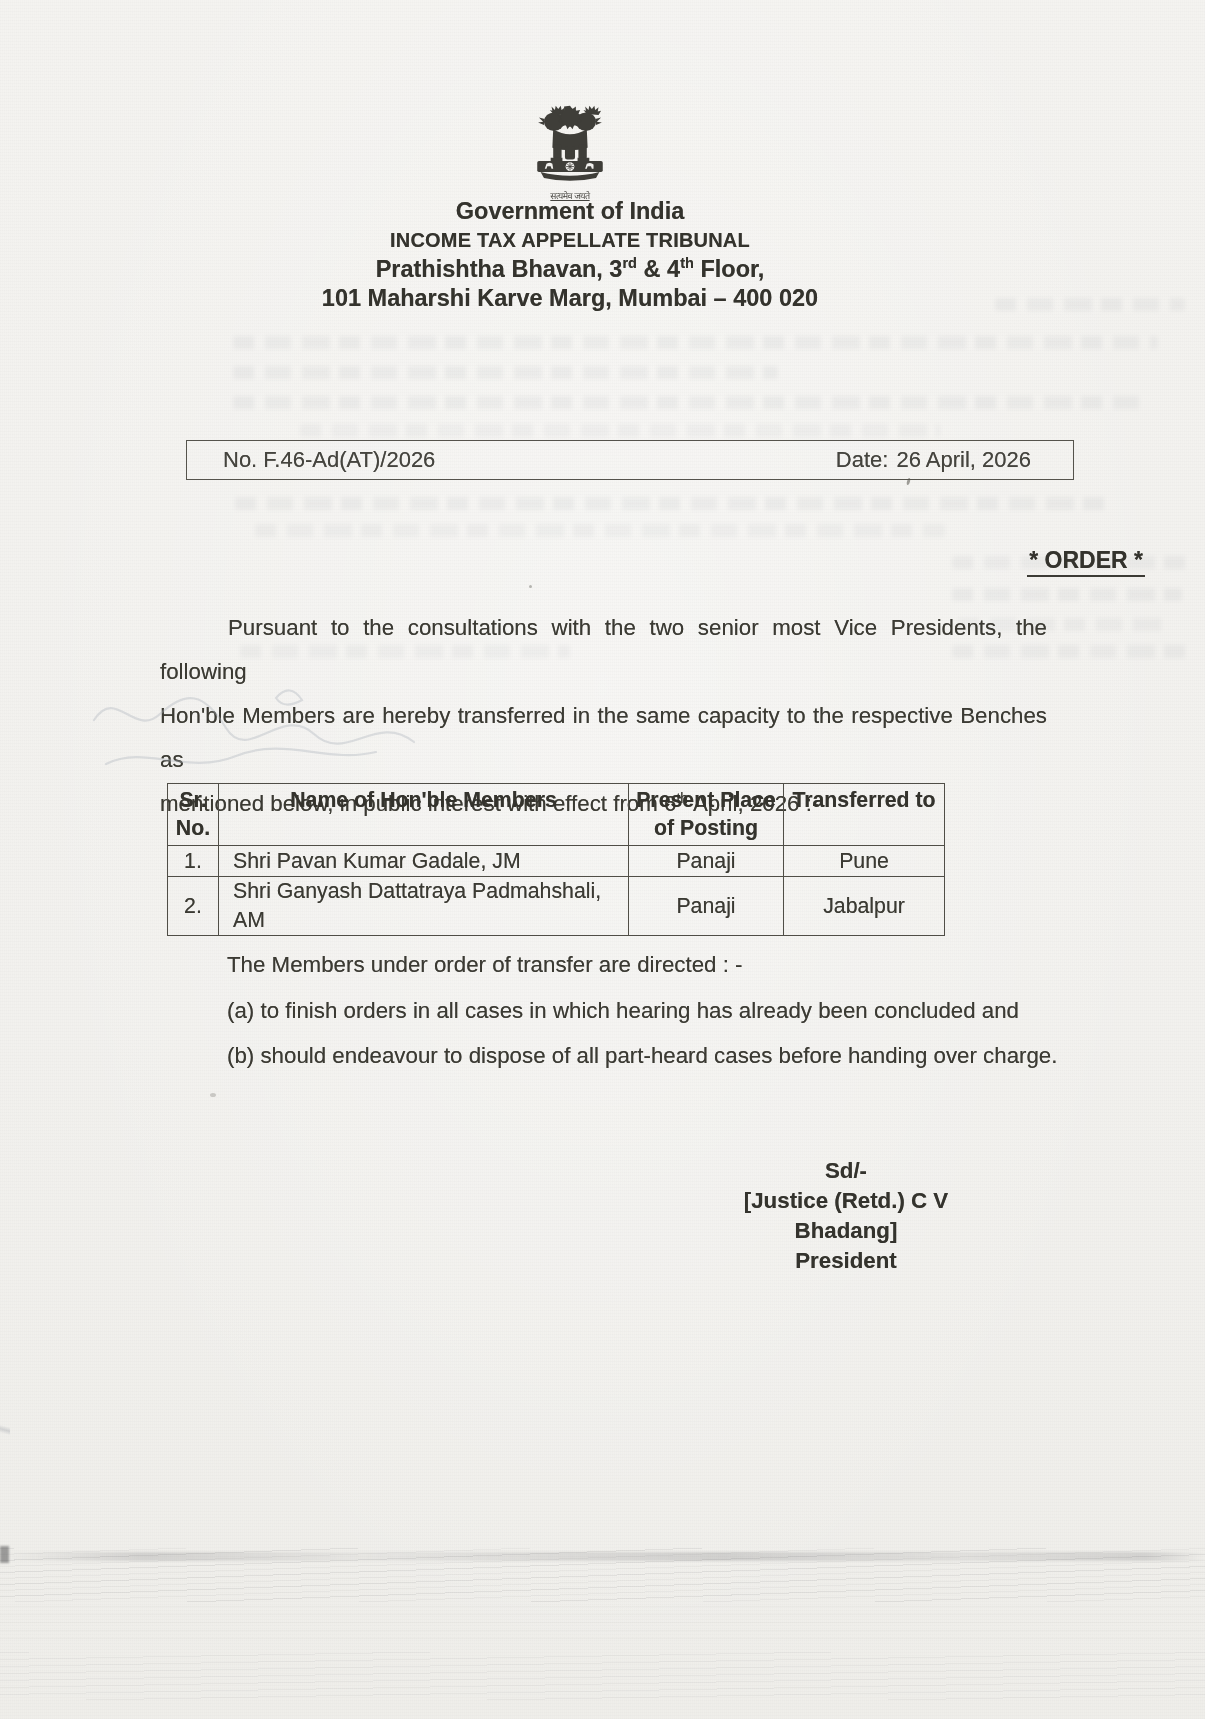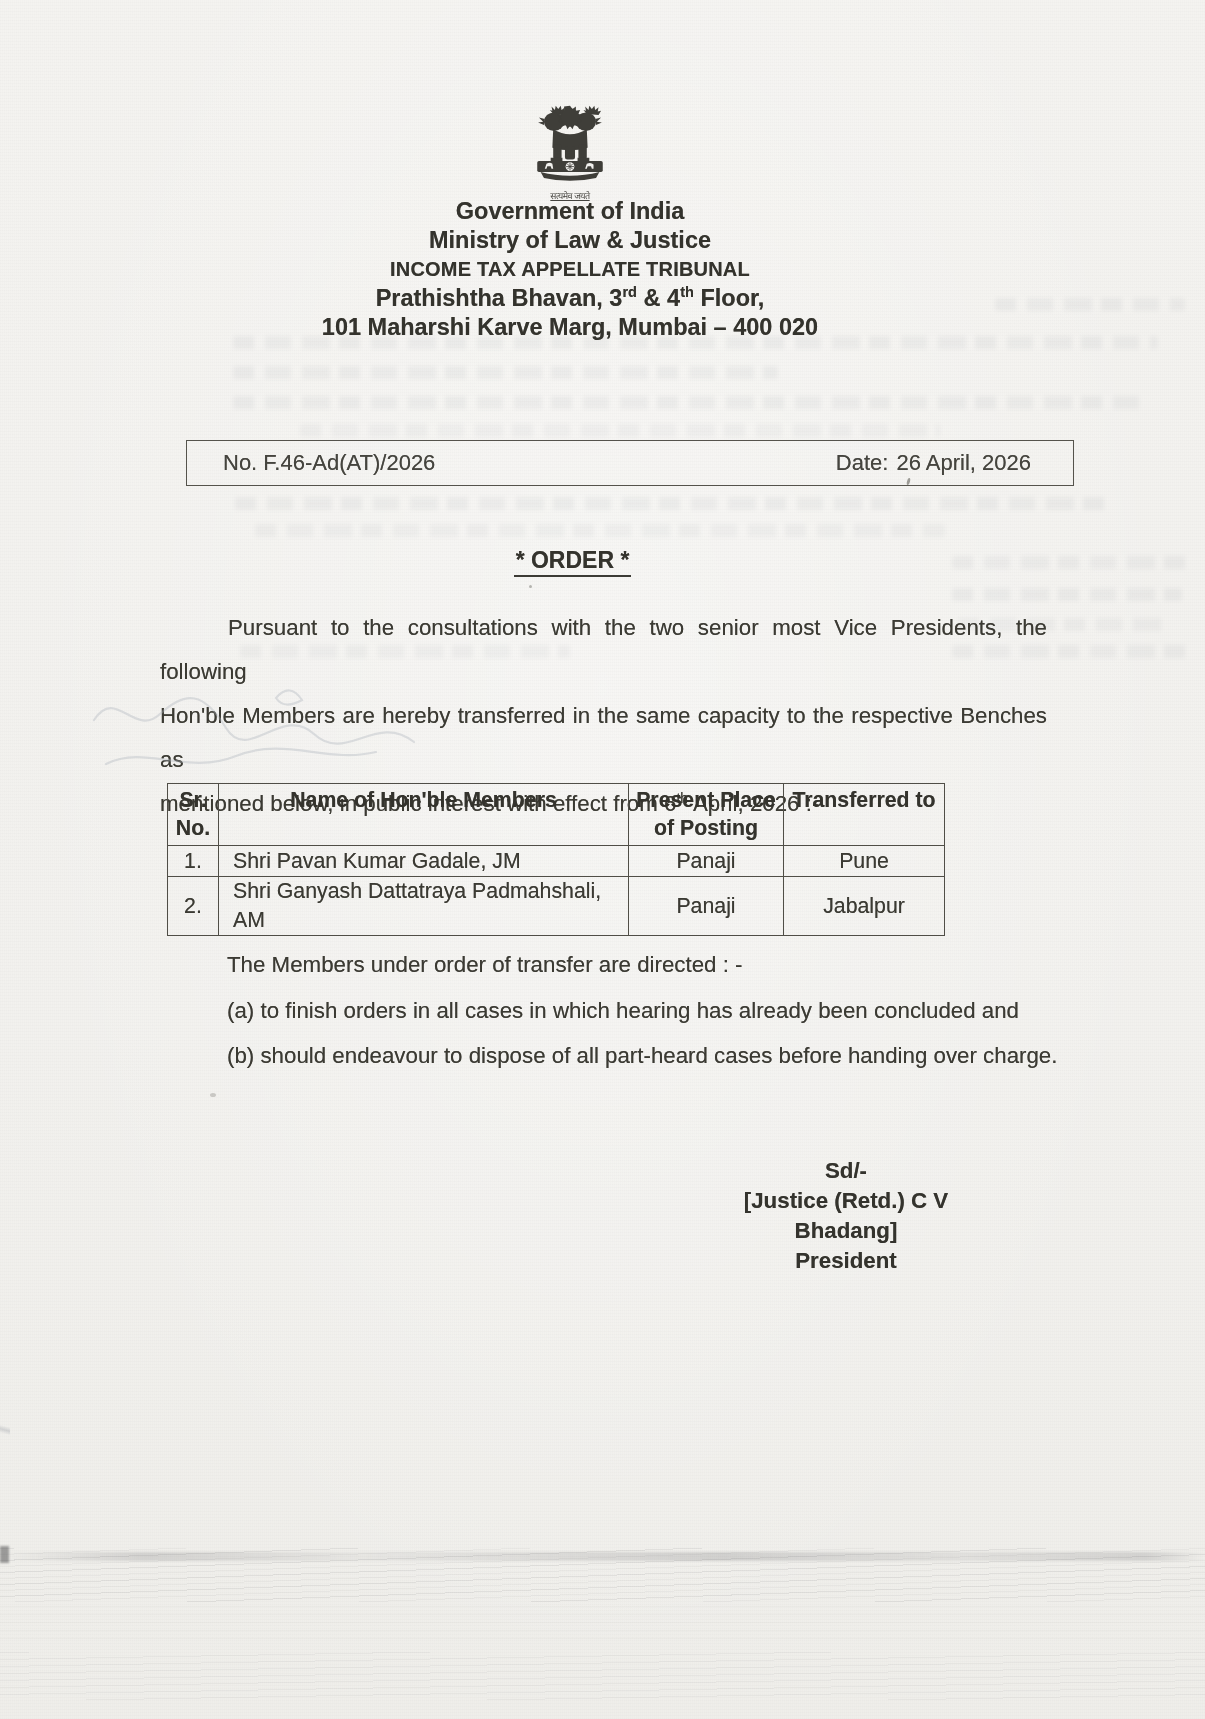--- a/index.html
+++ b/index.html
@@ -30,30 +30,30 @@
   .letterhead{
     position:absolute; top:197px; left:0; width:1140px;
     text-align:center; font-weight:700; font-size:23.5px; line-height:29px;
     color:#34332d;
   }
   .letterhead .ln3{ font-size:20px; letter-spacing:.2px; }
   sup{ font-size:.62em; vertical-align:super; line-height:0; }
 
   
   .refbox{
-    position:absolute; top:440px; left:186px; width:888px; height:46px;
+    position:absolute; top:440px; left:186px; width:888px; height:40px;
     border:1.6px solid #55534c; box-sizing:border-box;
     display:flex; justify-content:space-between; align-items:center;
     padding:0 42px 0 36px; font-size:22px; color:#45443e;
   }
   .refbox .date-label{ margin-right:8px; }
 
   
   .order-title{
-    position:absolute; top:547px; left:0; width:1145px; text-align:center;
+    position:absolute; top:547px; left:0; width:1145px; text-align:right;
   }
   .order-title span{
     font-weight:700; font-size:23px; color:#34332d;
     border-bottom:2.2px solid #3c3b35; padding:0 2px 2px 2px;
   }
 
   
   .body-par{
     position:absolute; top:606px; left:160px; width:887px;
     font-size:22.3px; line-height:44px; color:#3b3a33;
@@ -168,21 +168,20 @@
         <path d="M70 71 q5 -2 8 1 l0 5 h-2 l-1 -3 -4 0 -1 3 h-2 z" fill="#f2f1ee"></path>
 
         <path d="M15 81 Q50 90 85 81 L81 88 Q50 95 19 88 Z"></path>
       </g>
     </svg>
     <span class="motto">सत्यमेव जयते</span>
   </div>
 
   <div class="letterhead ink">
     <div>Government of India</div>
-    <div>Ministry of Law &amp; Justice</div>
     <div class="ln3">INCOME TAX APPELLATE TRIBUNAL</div>
     <div><span>Prathishtha Bhavan, 3</span><sup>rd</sup><span> &amp; 4</span><sup>th</sup><span> Floor,</span></div>
     <div>101 Maharshi Karve Marg, Mumbai – 400 020</div>
   </div>
 
   <div class="refbox ink">
     <span>No. F.46-Ad(AT)/2026</span>
     <span>
       <span class="date-label">Date:</span><span>26 April, 2026</span>
     </span>

